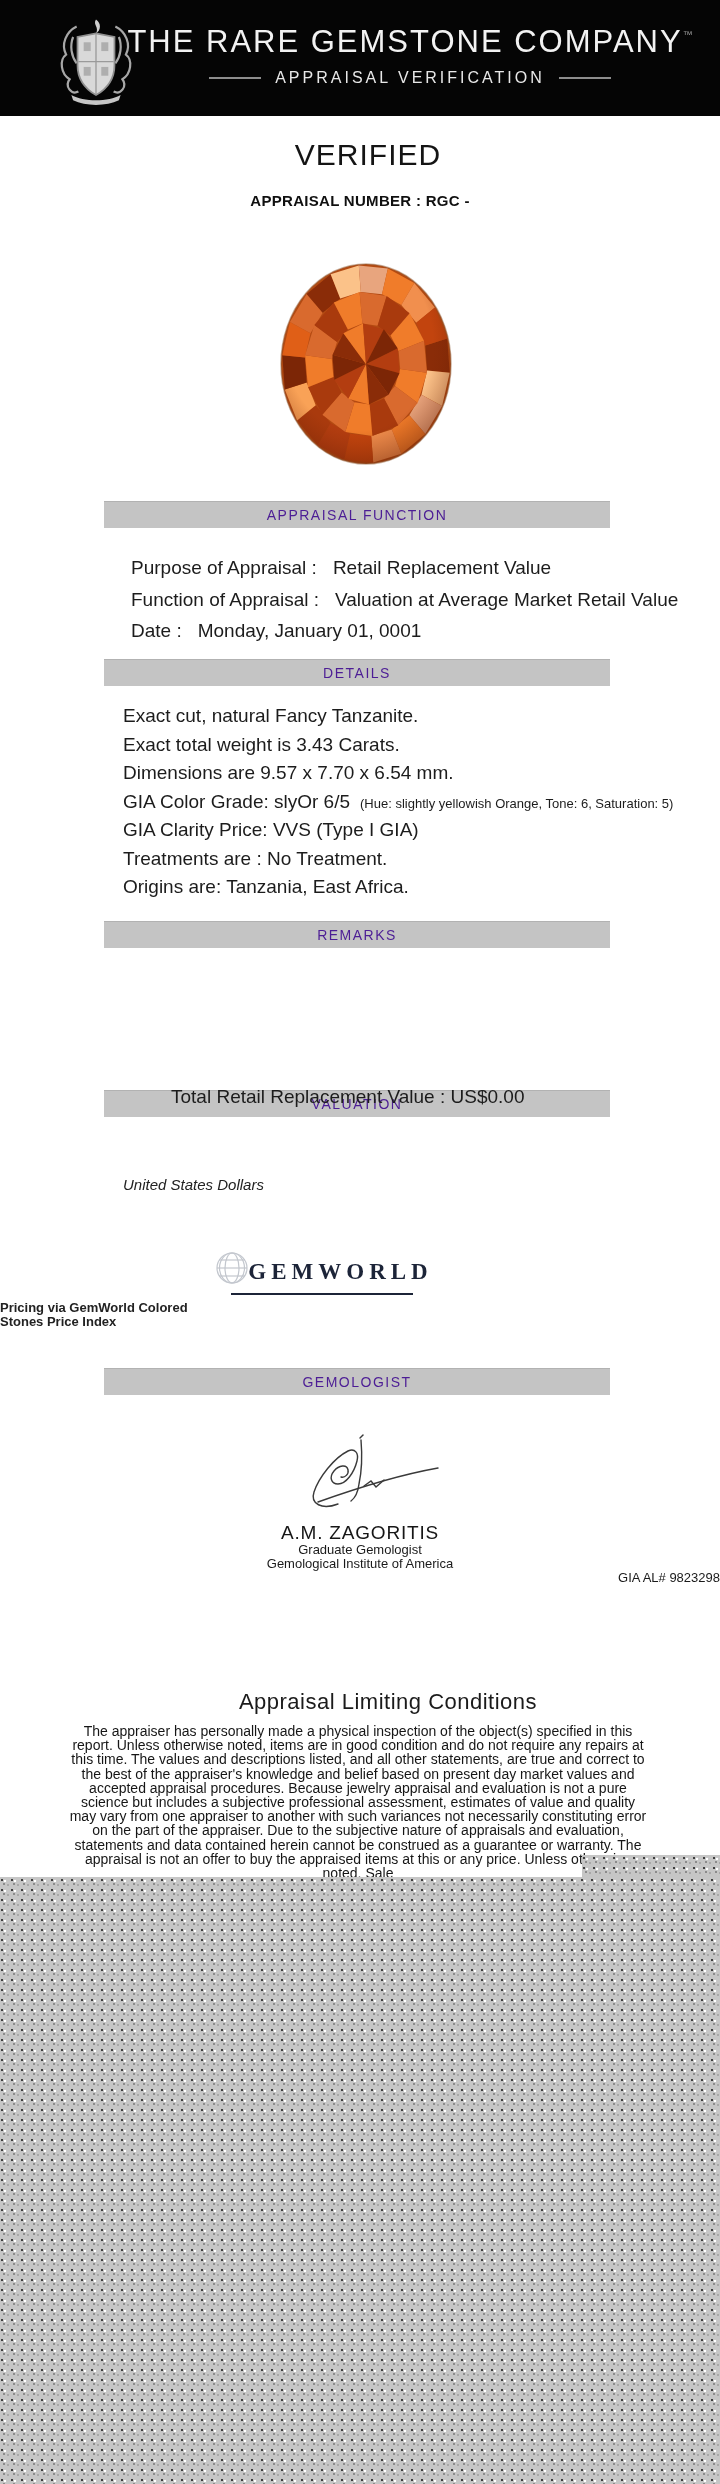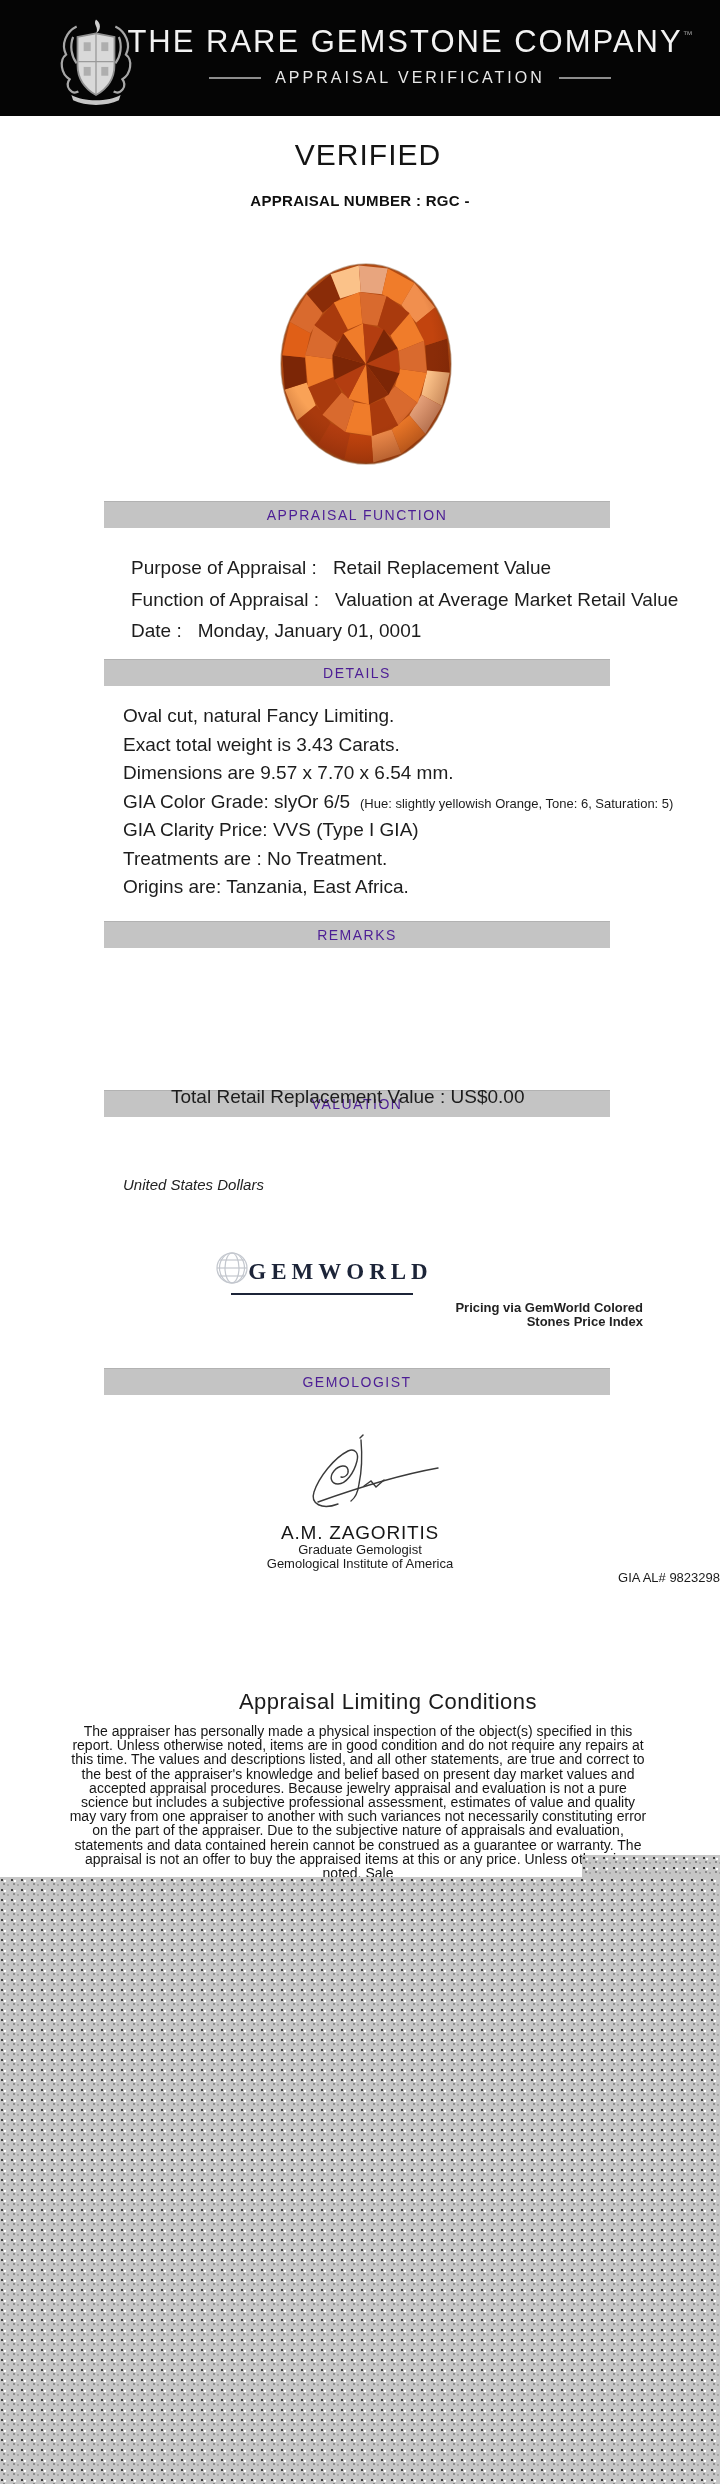--- a/index.html
+++ b/index.html
@@ -49,21 +49,21 @@
   
   .af-rows{position:absolute;left:123px;top:557px;width:520px;margin-left:8px;}
   .af-row{height:31.5px;font-size:19px;white-space:nowrap;}
   .af-row .val{margin-left:16px;}
   .details-lines{position:absolute;left:123px;top:705px;width:560px;}
   .detail-line{height:28.5px;font-size:19px;white-space:nowrap;}
   .detail-note{font-size:13px;margin-left:10px;}
   .total-line{position:absolute;left:123px;top:1086px;font-size:19px;white-space:nowrap;margin-left:48px;}
   .usd-note{position:absolute;left:123px;top:1176px;font-size:15px;font-style:italic;color:#222;}
   
-  .gemworld{position:absolute;left:0;top:1252px;width:643px;text-align:right;}
+  .gemworld{position:absolute;left:0;top:1252px;width:643px;text-align:left;}
   .gw-row{display:flex;align-items:center;justify-content:center;height:40px;}
   .gw-globe{margin-right:-8px;position:relative;top:-2px;}
   .gw-text{
     font-family:"Liberation Serif","DejaVu Serif",serif;
     font-size:23px;font-weight:700;letter-spacing:5px;color:#1c2438;white-space:nowrap;
   }
   .gw-underline{width:182px;height:2px;background:#1c2438;margin:1px auto 6px auto;}
   .gw-caption{font-size:13px;font-weight:700;color:#222;line-height:14px;}
   
   .signature{position:absolute;left:298px;top:1434px;width:145px;height:84px;}
@@ -188,21 +188,21 @@
 
   <div class="bar bar-af">APPRAISAL FUNCTION</div>
   <div class="af-rows">
     <div class="af-row"><span>Purpose of Appraisal :</span><span class="val">Retail Replacement Value</span></div>
     <div class="af-row"><span>Function of Appraisal :</span><span class="val">Valuation at Average Market Retail Value</span></div>
     <div class="af-row"><span>Date :</span><span class="val">Monday, January 01, 0001</span></div>
   </div>
 
   <div class="bar bar-details">DETAILS</div>
   <div class="details-lines">
-    <div class="detail-line"><span>Oval cut, natural Fancy Limiting.</span></div>
+    <div class="detail-line"><span>Exact cut, natural Fancy Tanzanite.</span></div>
     <div class="detail-line"><span>Exact total weight is 3.43 Carats.</span></div>
     <div class="detail-line"><span>Dimensions are 9.57 x 7.70 x 6.54 mm.</span></div>
     <div class="detail-line"><span>GIA Color Grade: slyOr 6/5</span><span class="detail-note">(Hue: slightly yellowish Orange, Tone: 6, Saturation: 5)</span></div>
     <div class="detail-line"><span>GIA Clarity Price: VVS (Type I GIA)</span></div>
     <div class="detail-line"><span>Treatments are : No Treatment.</span></div>
     <div class="detail-line"><span>Origins are: Tanzania, East Africa.</span></div>
   </div>
 
   <div class="bar bar-remarks">REMARKS</div>
 

